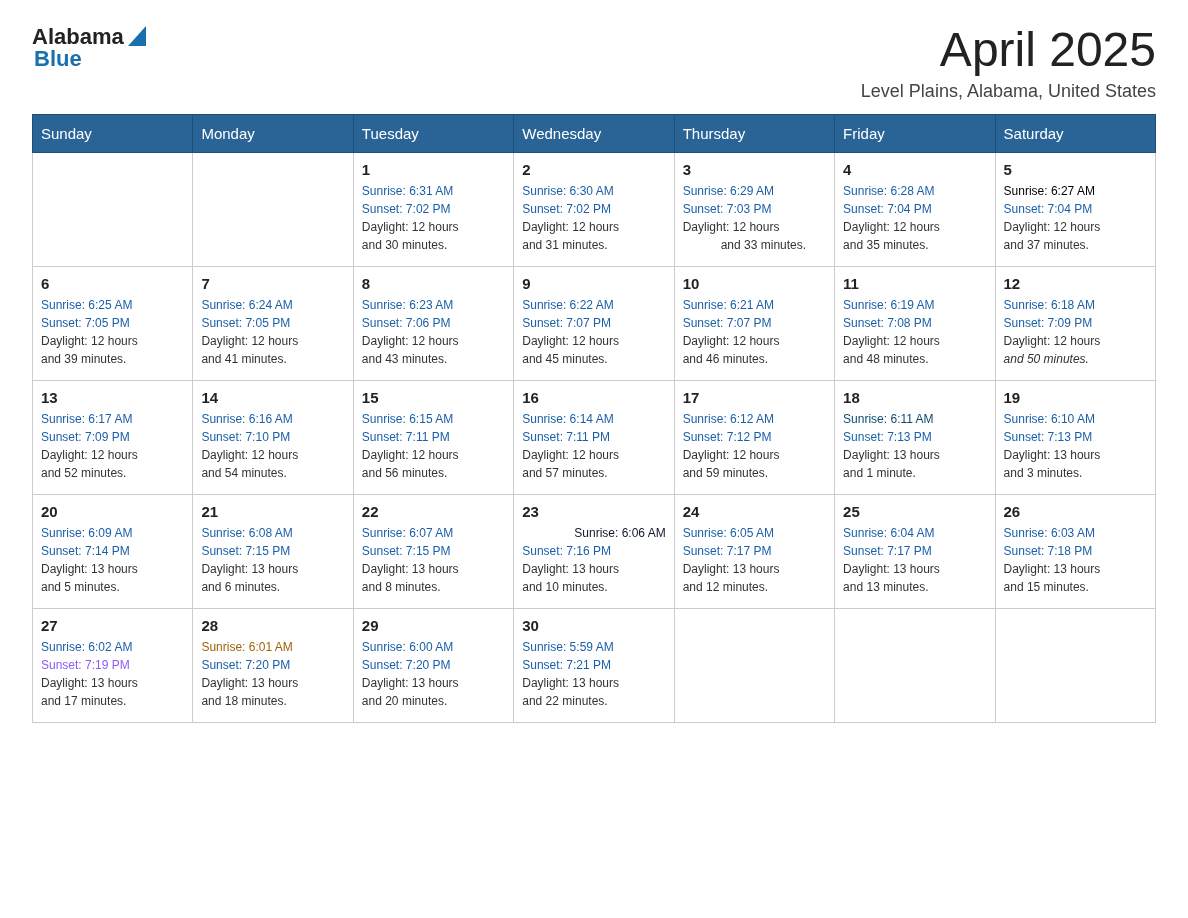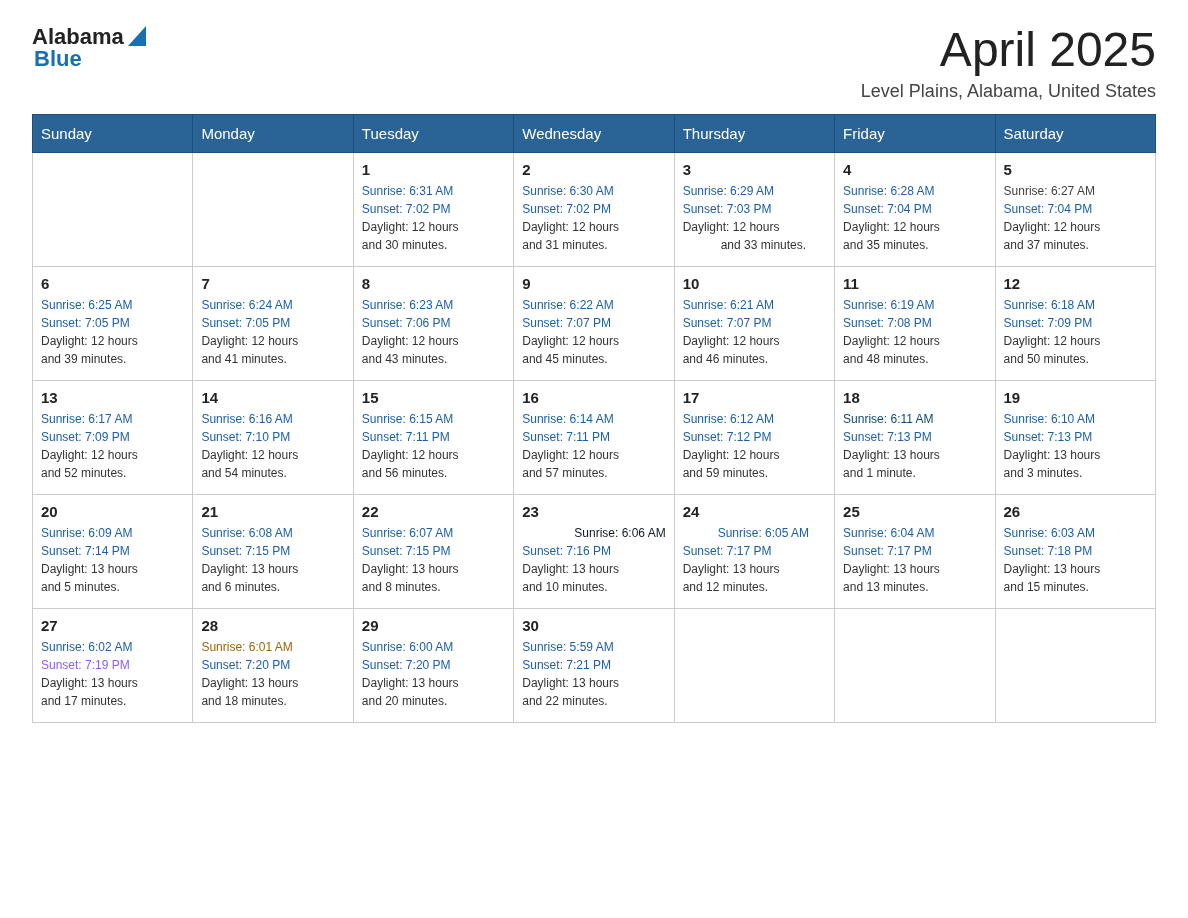--- a/index.html
+++ b/index.html
@@ -172,21 +172,21 @@
           <div class="day-info">
             <span style="display: block; color: rgb(26, 95, 168);">Sunrise: 6:28 AM</span>
             <span style="display: block; color: rgb(26, 95, 168);">Sunset: 7:04 PM</span>
             <span style="display: block; color: rgb(51, 51, 51);">Daylight: 12 hours</span>
             <span style="display: block; color: rgb(51, 51, 51);">and 35 minutes.</span>
           </div>
         </td>
         <td>
           <span class="day-number">5</span>
           <div class="day-info">
-            <span style="display: block; color: #404040;">Sunrise: 6:27 AM</span>
+            <span style="display: block; color: #000000;">Sunrise: 6:27 AM</span>
             <span style="display: block; color: rgb(26, 95, 168);">Sunset: 7:04 PM</span>
             <span style="display: block; color: rgb(51, 51, 51);">Daylight: 12 hours</span>
             <span style="display: block; color: rgb(51, 51, 51);">and 37 minutes.</span>
           </div>
         </td>
       </tr>
       <tr>
         <td>
           <span class="day-number">6</span>
           <div class="day-info">
@@ -240,21 +240,21 @@
             <span style="display: block; color: rgb(51, 51, 51);">Daylight: 12 hours</span>
             <span style="display: block; color: rgb(51, 51, 51);">and 48 minutes.</span>
           </div>
         </td>
         <td>
           <span class="day-number">12</span>
           <div class="day-info">
             <span style="display: block; color: rgb(26, 95, 168);">Sunrise: 6:18 AM</span>
             <span style="display: block; color: rgb(26, 95, 168);">Sunset: 7:09 PM</span>
             <span style="display: block; color: rgb(51, 51, 51);">Daylight: 12 hours</span>
-            <span style="display: block; color: rgb(51, 51, 51);">and 50 minutes.</span>
+            <span style="display: block; color: rgb(51, 51, 51); font-style: italic;">and 50 minutes.</span>
           </div>
         </td>
       </tr>
       <tr>
         <td>
           <span class="day-number">13</span>
           <div class="day-info">
             <span style="display: block; color: rgb(26, 95, 168);">Sunrise: 6:17 AM</span>
             <span style="display: block; color: rgb(26, 95, 168);">Sunset: 7:09 PM</span>
             <span style="display: block; color: rgb(51, 51, 51);">Daylight: 12 hours</span>
@@ -349,21 +349,21 @@
           <div class="day-info">
             <span style="display: block; color: #0f172a; text-align: right;">Sunrise: 6:06 AM</span>
             <span style="display: block; color: rgb(26, 95, 168);">Sunset: 7:16 PM</span>
             <span style="display: block; color: rgb(51, 51, 51);">Daylight: 13 hours</span>
             <span style="display: block; color: rgb(51, 51, 51);">and 10 minutes.</span>
           </div>
         </td>
         <td>
           <span class="day-number">24</span>
           <div class="day-info">
-            <span style="display: block; color: rgb(26, 95, 168); margin-left: 35px;">Sunrise: 6:05 AM</span>
+            <span style="display: block; color: rgb(26, 95, 168);">Sunrise: 6:05 AM</span>
             <span style="display: block; color: rgb(26, 95, 168);">Sunset: 7:17 PM</span>
             <span style="display: block; color: rgb(51, 51, 51);">Daylight: 13 hours</span>
             <span style="display: block; color: rgb(51, 51, 51);">and 12 minutes.</span>
           </div>
         </td>
         <td>
           <span class="day-number">25</span>
           <div class="day-info">
             <span style="display: block; color: rgb(26, 95, 168);">Sunrise: 6:04 AM</span>
             <span style="display: block; color: rgb(26, 95, 168);">Sunset: 7:17 PM</span>

